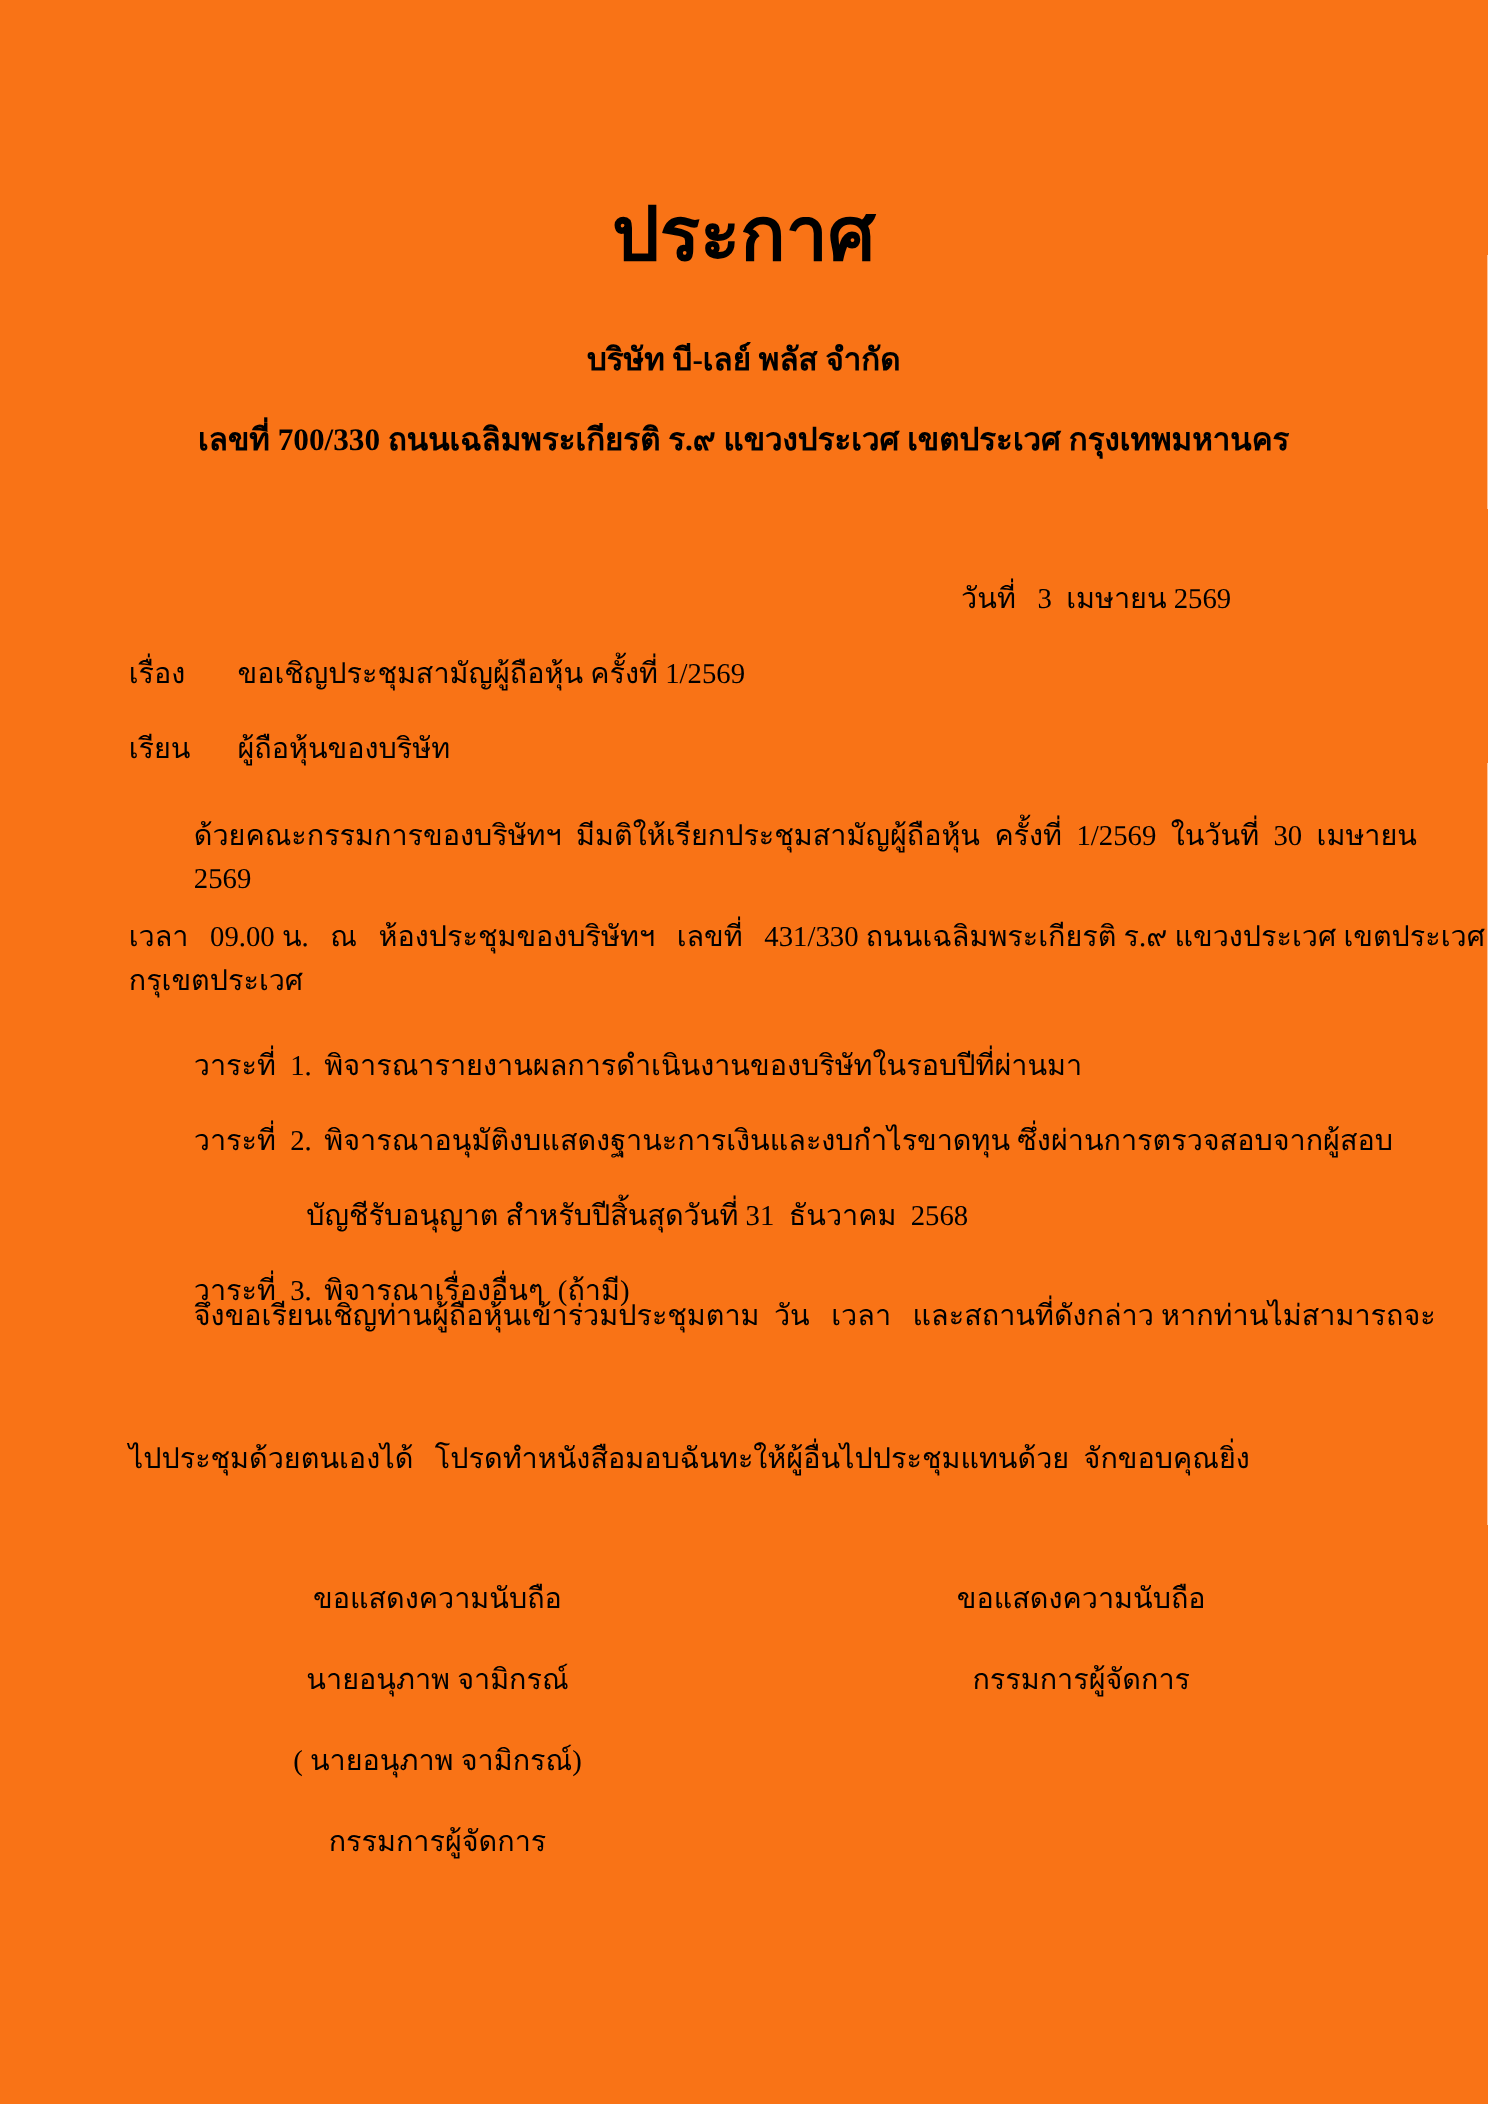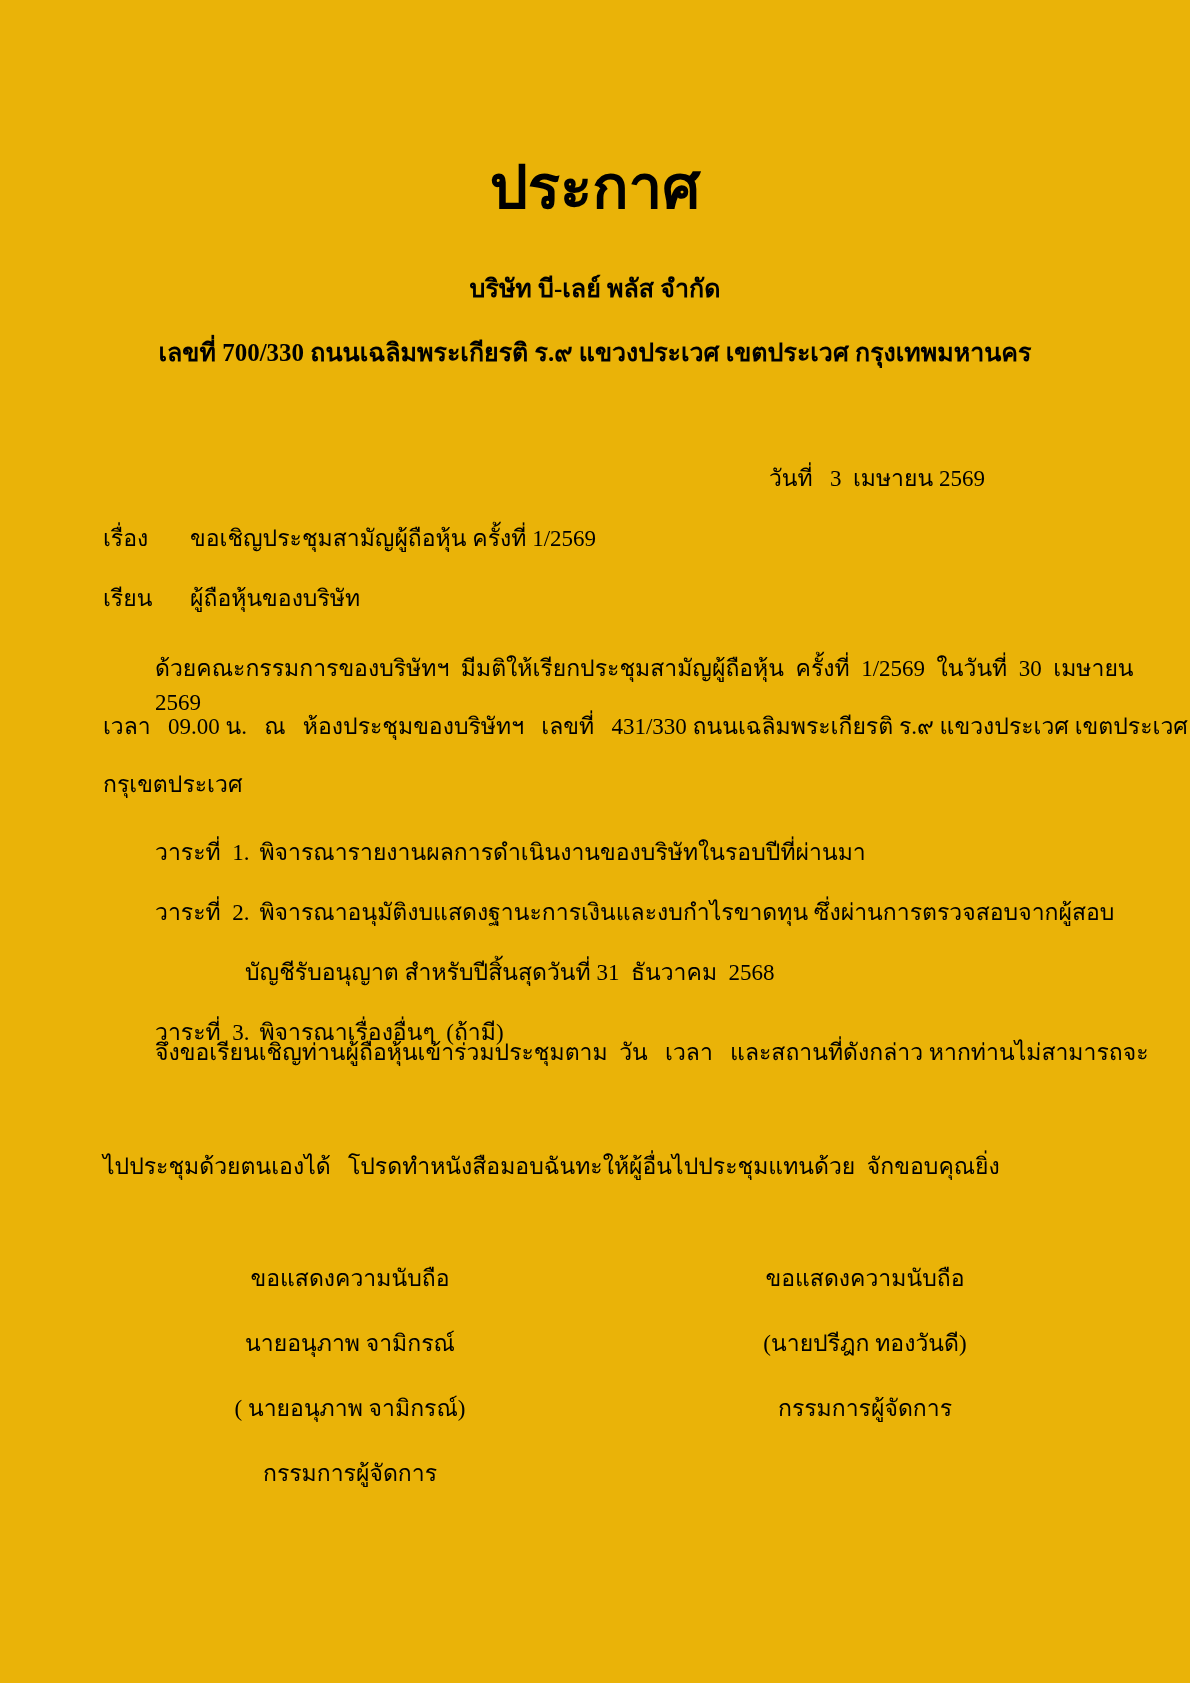--- a/index.html
+++ b/index.html
@@ -1,20 +1,20 @@
 <!DOCTYPE html>
 <html><head>
 <meta charset="utf-8">
 <style>
   html, body { margin: 0; padding: 0; background: #ffffff; }
   .page {
     position: relative;
     width: 1190px;
     height: 1683px;
-    background: #eab308;
+    background: #f97316;
     color: #000000;
     font-family: "Liberation Serif", "DejaVu Serif", serif;
     overflow: hidden;
   }
   .line {
     position: absolute;
     font-size: 23px;
     line-height: 34px;
     white-space: pre-wrap;
   }
@@ -30,21 +30,21 @@
     font-weight: bold;
   }
   .company { top: 272px; font-size: 25px; font-weight: bold; }
   .address { top: 336px; font-size: 25px; font-weight: bold; }
   .date-line { top: 462px; right: 205px; }
   .label-col { left: 103px; }
   .value-col { left: 190px; }
   .subject-row { top: 522px; }
   .to-row { top: 582px; }
   .para-l1 { top: 652px; left: 155px; }
-  .para-l2 { top: 710px; left: 103px; }
+  .para-l2 { top: 733px; left: 103px; }
   .para-l3 { top: 768px; left: 103px; }
   .agenda-1 { top: 836px; left: 155px; }
   .agenda-2 { top: 896px; left: 155px; }
   .agenda-2c { top: 956px; left: 245px; }
   .agenda-3 { top: 1016px; left: 155px; }
   .closing-1 { top: 1036px; left: 155px; }
   .closing-2 { top: 1150px; left: 103px; }
   .sig-block {
     position: absolute;
     top: 1262px;
@@ -98,17 +98,16 @@
 
   <div class="sig-block sig-left">
     <span class="sig-line">ขอแสดงความนับถือ</span>
     <span class="sig-line">นายอนุภาพ จามิกรณ์</span>
     <span class="sig-line">( นายอนุภาพ จามิกรณ์)</span>
     <span class="sig-line">กรรมการผู้จัดการ</span>
   </div>
 
   <div class="sig-block sig-right">
     <span class="sig-line">ขอแสดงความนับถือ</span>
-    <span class="sig-line">(นายปรีฎก ทองวันดี)</span>
     <span class="sig-line">กรรมการผู้จัดการ</span>
   </div>
 
 </div>
 
 </body></html>

